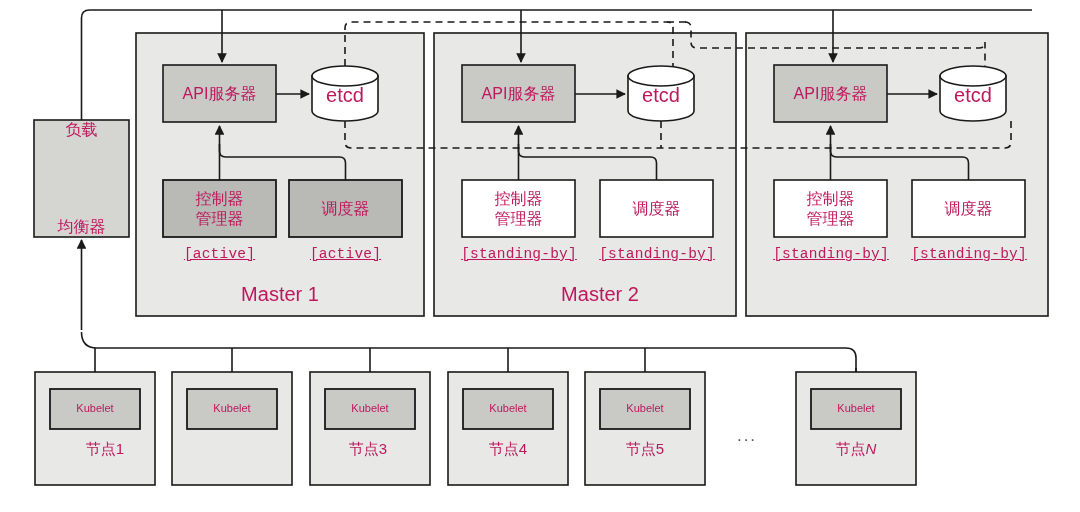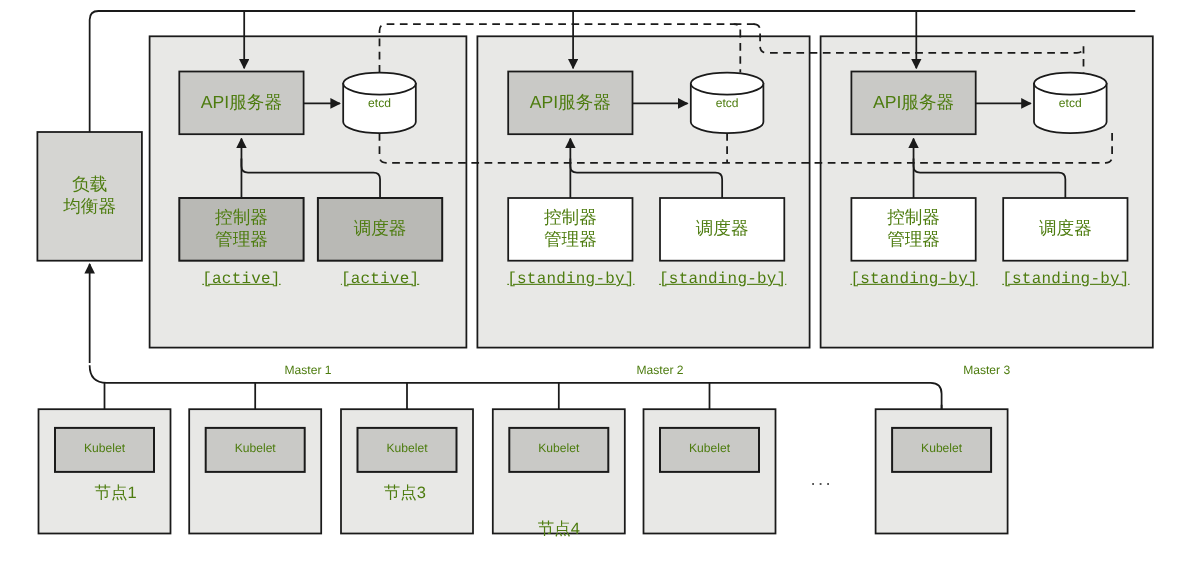--- a/index.html
+++ b/index.html
@@ -25,28 +25,28 @@
     width: 1080px;
     height: 512px;
   }
   .lbl {
     position: absolute;
     display: flex;
     align-items: center;
     justify-content: center;
     text-align: center;
     line-height: 1.25;
-    color: #4d7c0f;
+    color: #be185d;
     pointer-events: none;
     white-space: pre;
   }
   .t-cjk  { font-size: 16px; }
-  .t-lat  { font-size: 11px; }
+  .t-lat  { font-size: 20px; }
   .t-mono { font-family: "Liberation Mono", "DejaVu Sans Mono", monospace; font-size: 14.5px; letter-spacing: .2px; text-decoration: underline; }
-  .t-mas  { font-size: 11px; margin-top: 44px; }
+  .t-mas  { font-size: 20px; }
   .t-kub  { font-size: 11px; }
   .t-node { font-size: 15px; }
   .t-dots { font-size: 17px; letter-spacing: 2px; color:#555; }
   .ital   { font-style: italic; }
 </style>
 </head>
 <body>
 
 <div id="stage">
 
@@ -147,21 +147,21 @@
     <g>
       <rect x="585" y="372" width="120" height="113" fill="#e8e8e6" stroke="#1a1a1a" stroke-width="1.6"></rect>
       <rect x="600" y="389" width="90" height="40" fill="#c9c9c6" stroke="#1a1a1a" stroke-width="1.8"></rect>
     </g>
     <g>
       <rect x="796" y="372" width="120" height="113" fill="#e8e8e6" stroke="#1a1a1a" stroke-width="1.6"></rect>
       <rect x="811" y="389" width="90" height="40" fill="#c9c9c6" stroke="#1a1a1a" stroke-width="1.8"></rect>
     </g>
   </svg>
 
-  <div class="lbl t-cjk" style="left:34px; top:120px; width:95px; height:117px; flex-direction:column;">
+  <div class="lbl t-cjk" style="left:34px; top:120px; width:95px; height:117px; flex-direction:column;justify-content:space-between;">
     <span>负载</span>
     <span>均衡器</span>
   </div>
 
   <div class="lbl t-cjk" style="left:163px; top:65px; width:113px; height:57px;">API服务器</div>
   <div class="lbl t-lat" style="left:312px; top:76px; width:66px; height:38px;">etcd</div>
   <div class="lbl t-cjk" style="left:163px; top:180px; width:113px; height:57px; flex-direction:column;">
     <span>控制器</span>
     <span>管理器</span>
   </div>
@@ -183,38 +183,43 @@
 
   <div class="lbl t-cjk" style="left:774px; top:65px; width:113px; height:57px;">API服务器</div>
   <div class="lbl t-lat" style="left:940px; top:76px; width:66px; height:38px;">etcd</div>
   <div class="lbl t-cjk" style="left:774px; top:180px; width:113px; height:57px; flex-direction:column;">
     <span>控制器</span>
     <span>管理器</span>
   </div>
   <div class="lbl t-cjk" style="left:912px; top:180px; width:113px; height:57px;">调度器</div>
   <div class="lbl t-mono" style="left:751px; top:243px; width:160px; height:22px;">[standing-by]</div>
   <div class="lbl t-mono" style="left:889px; top:243px; width:160px; height:22px;">[standing-by]</div>
-  <div class="lbl t-mas" style="left:746px; top:283px; width:302px; height:22px;">Master 3</div>
 
   <div class="lbl t-kub" style="left:50px; top:389px; width:90px; height:40px;">Kubelet</div>
   <div class="lbl t-node" style="left:35px; top:437px; width:140px; height:24px;">
     <span>节点1</span><span class="ital"></span>
   </div>
 
   <div class="lbl t-kub" style="left:187px; top:389px; width:90px; height:40px;">Kubelet</div>
 
   <div class="lbl t-kub" style="left:325px; top:389px; width:90px; height:40px;">Kubelet</div>
   <div class="lbl t-node" style="left:310px; top:437px; width:116px; height:24px;text-align:right;">
     <span>节点3</span><span class="ital"></span>
   </div>
 
   <div class="lbl t-kub" style="left:463px; top:389px; width:90px; height:40px;">Kubelet</div>
-  <div class="lbl t-node" style="left:448px; top:437px; width:120px; height:24px;margin-top:32px;">
+  <div class="lbl t-node" style="left:448px; top:437px; width:120px; height:24px;">
     <span>节点4</span><span class="ital"></span>
   </div>
 
   <div class="lbl t-kub" style="left:600px; top:389px; width:90px; height:40px;">Kubelet</div>
+  <div class="lbl t-node" style="left:585px; top:437px; width:120px; height:24px;">
+    <span>节点5</span><span class="ital"></span>
+  </div>
 
   <div class="lbl t-dots" style="left:722px; top:425px; width:50px; height:22px;">...</div>
 
   <div class="lbl t-kub" style="left:811px; top:389px; width:90px; height:40px;">Kubelet</div>
+  <div class="lbl t-node" style="left:796px; top:437px; width:120px; height:24px;">
+    <span>节点</span><span class="ital">N</span>
+  </div>
 
 </div>
 
 </body></html>

